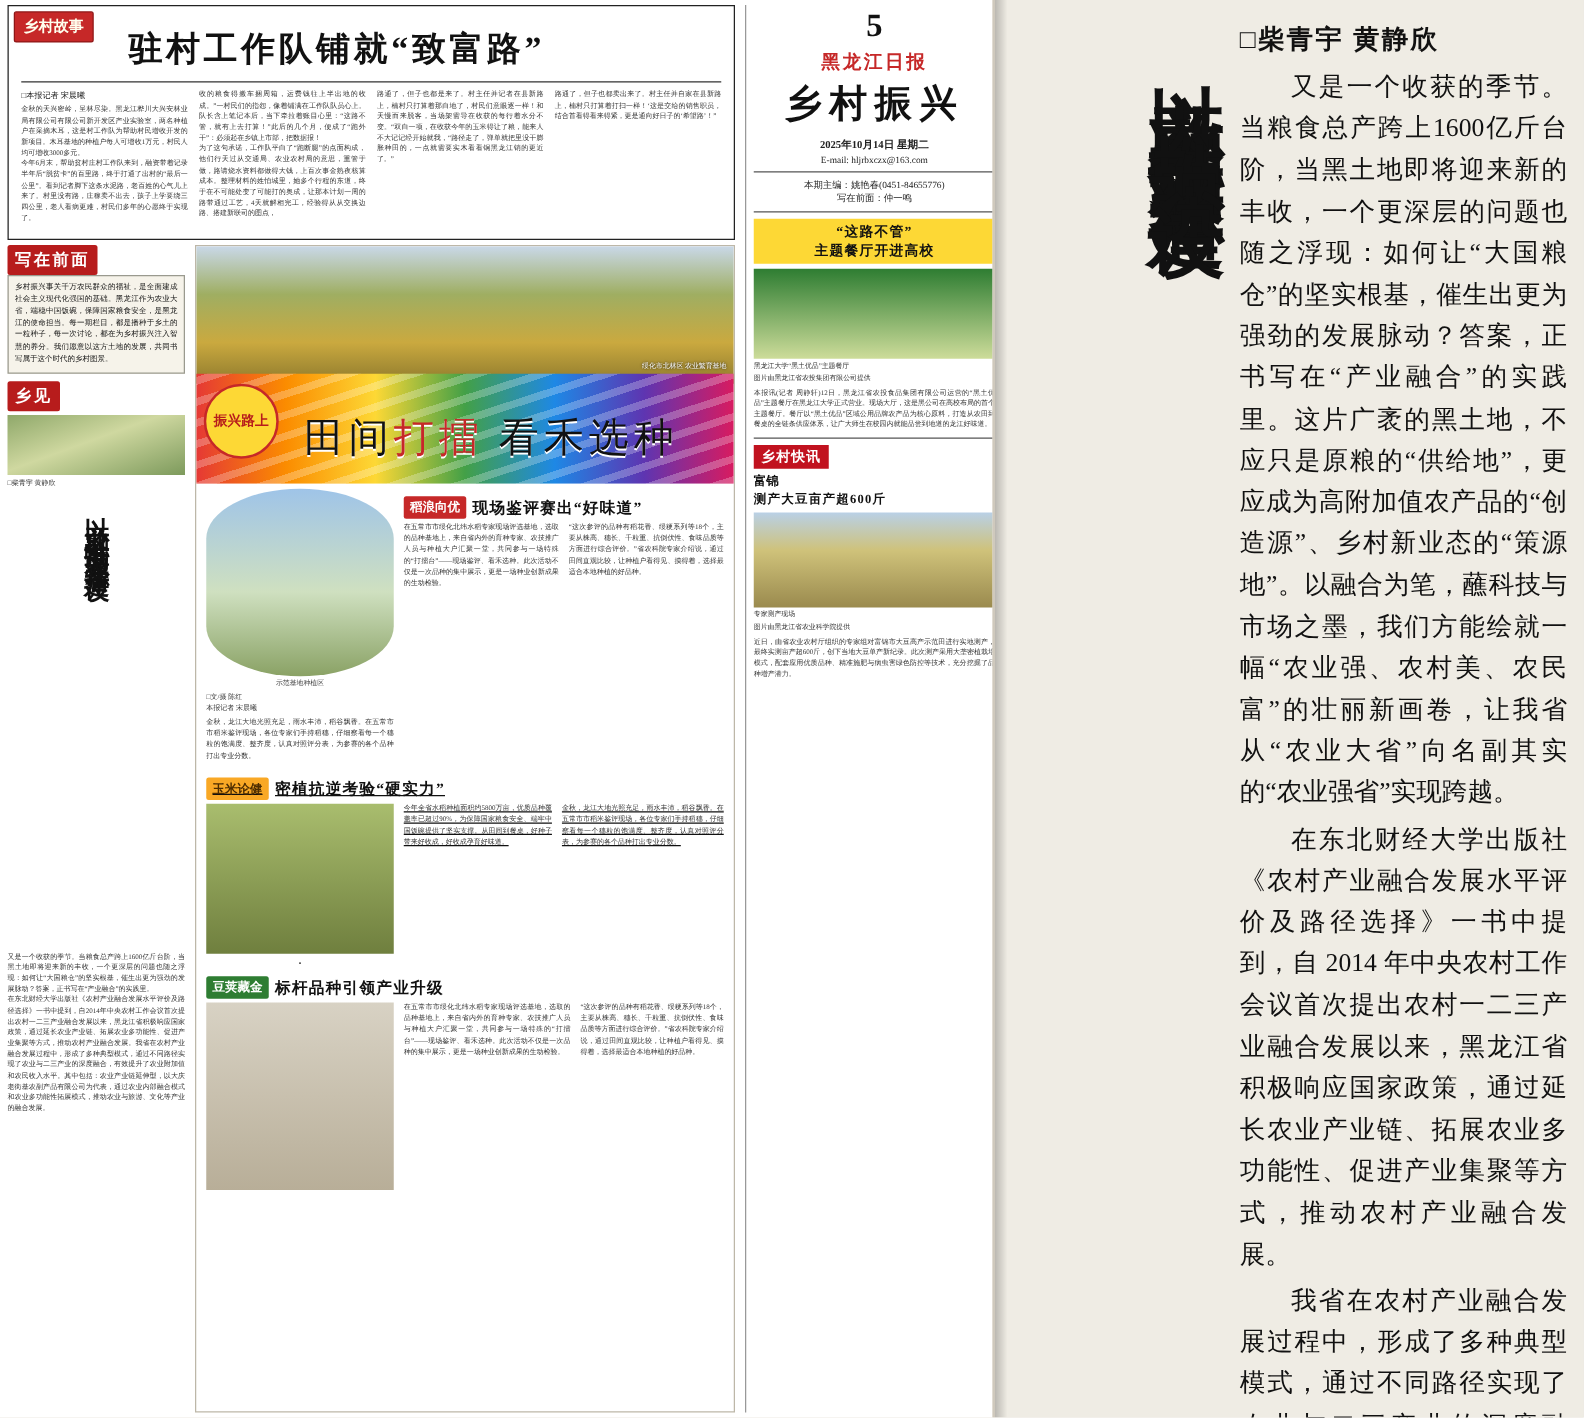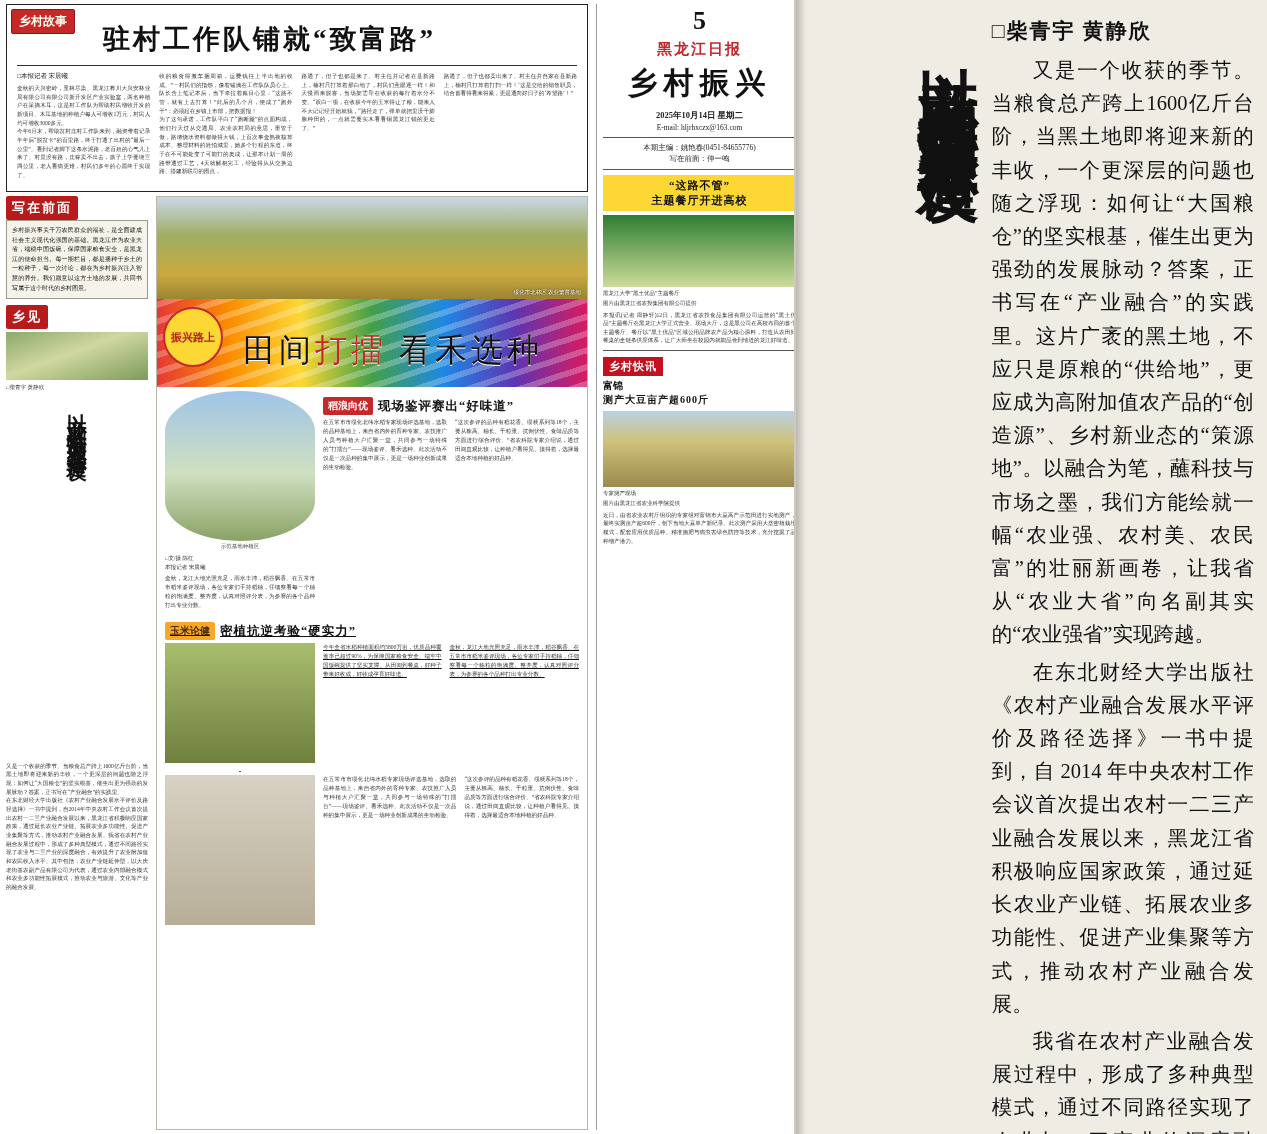--- a/index.html
+++ b/index.html
@@ -217,20 +217,24 @@
             <div class="cap">&nbsp;</div>
           </div>
           <div style="flex:1;display:flex;gap:8px;">
             <div class="ctext">今年全省水稻种植面积约5800万亩，优质品种覆盖率已超过90%，为保障国家粮食安全、端牢中国饭碗提供了坚实支撑。从田间到餐桌，好种子带来好收成，好收成孕育好味道。</div>
             <div class="ctext">金秋，龙江大地光照充足，雨水丰沛，稻谷飘香。在五常市市稻米鉴评现场，各位专家们手持稻穗，仔细察看每一个穗粒的饱满度、整齐度，认真对照评分表，为参赛的各个品种打出专业分数。</div>
           </div>
         </div>
       </div>
 
       <div style="padding:2px 8px;">
+        <div class="sechead">
+          <span class="ico g">豆荚藏金</span>
+          <span class="sub">标杆品种引领产业升级</span>
+        </div>
         <div style="display:flex;gap:8px;">
           <div style="width:150px;">
             <div class="photo lab" style="height:150px;"></div>
             <div class="cap">&nbsp;</div>
           </div>
           <div style="flex:1;display:flex;gap:8px;">
             <div class="ctext">在五常市市绥化北纬水稻专家现场评选基地，选取的品种基地上，来自省内外的育种专家、农技推广人员与种植大户汇聚一堂，共同参与一场特殊的“打擂台”——现场鉴评、看禾选种。此次活动不仅是一次品种的集中展示，更是一场种业创新成果的生动检验。</div>
             <div class="ctext">“这次参评的品种有稻花香、绥粳系列等18个，主要从株高、穗长、千粒重、抗倒伏性、食味品质等方面进行综合评价。”省农科院专家介绍说，通过田间直观比较，让种植户看得见、摸得着，选择最适合本地种植的好品种。</div>
           </div>
         </div>

